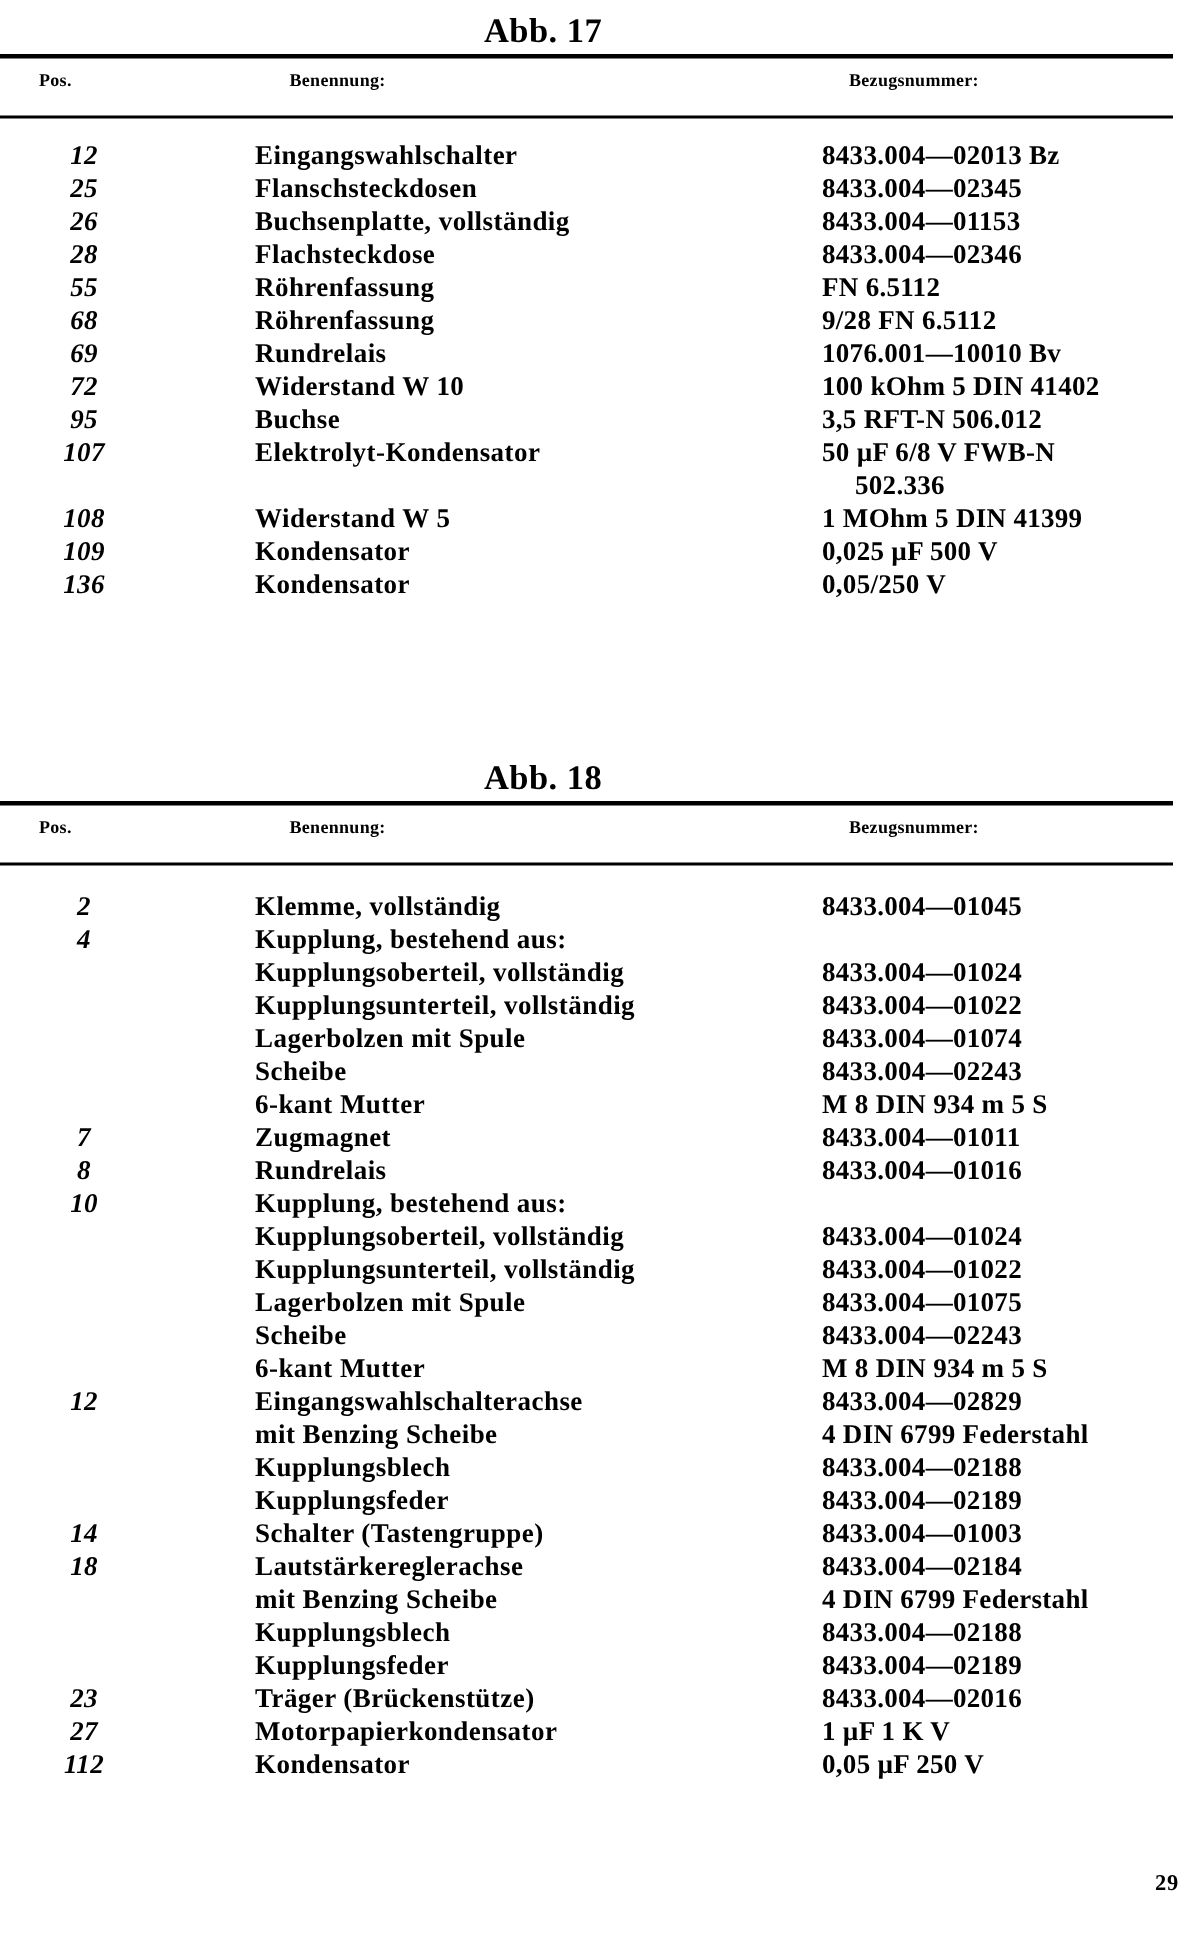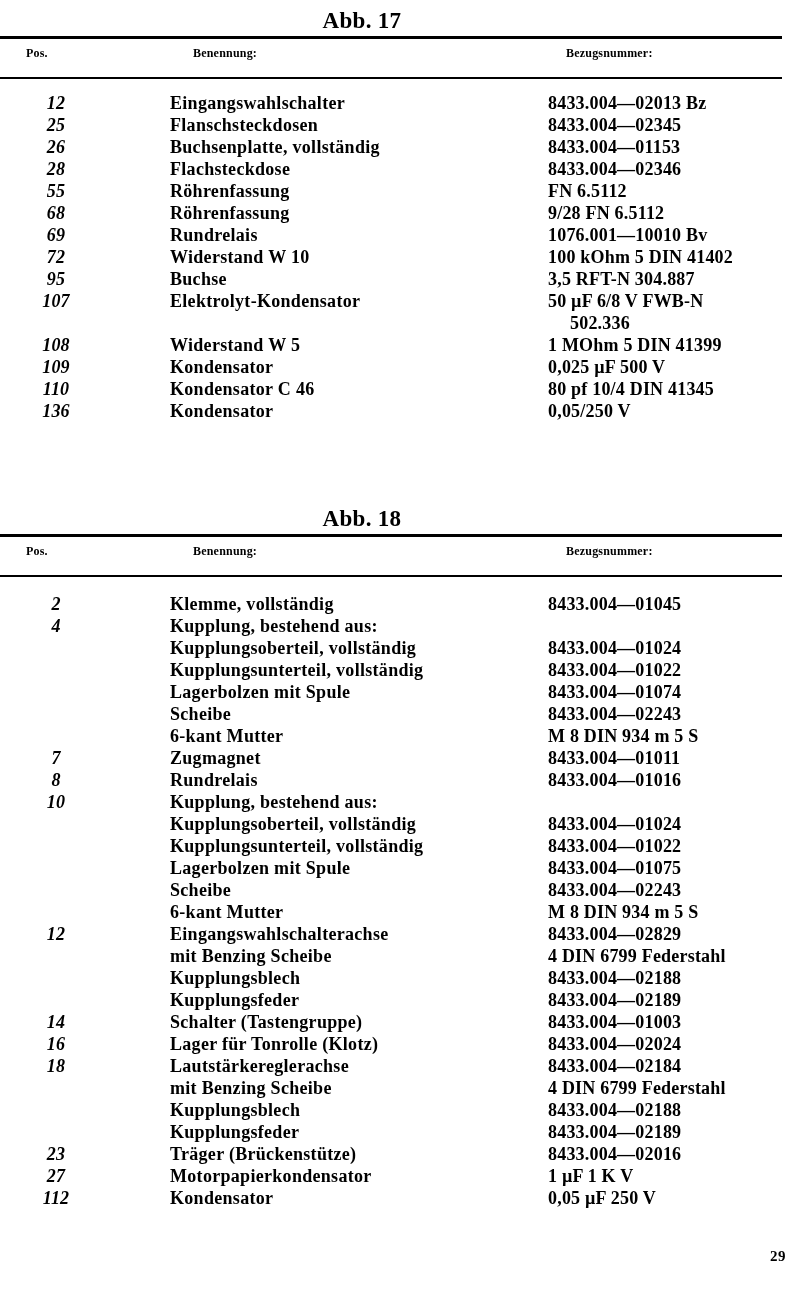--- a/index.html
+++ b/index.html
@@ -167,46 +167,41 @@
           <span class="c-ref">1076.001—10010  Bv</span>
         </div>
         <div class="row">
           <span class="c-pos">72</span>
           <span class="c-name">Widerstand W 10</span>
           <span class="c-ref">100 kOhm 5 DIN 41402</span>
         </div>
         <div class="row">
           <span class="c-pos">95</span>
           <span class="c-name">Buchse</span>
-          <span class="c-ref">3,5 RFT-N 304.887</span>
+          <span class="c-ref">3,5 RFT-N 506.012</span>
         </div>
         <div class="row">
           <span class="c-pos">107</span>
           <span class="c-name">Elektrolyt-Kondensator</span>
           <span class="c-ref">50 µF 6/8 V FWB-N</span>
         </div>
         <div class="row">
           <span class="c-pos"></span>
           <span class="c-name"></span>
           <span class="c-ref indent">502.336</span>
         </div>
         <div class="row">
           <span class="c-pos">108</span>
           <span class="c-name">Widerstand W 5</span>
           <span class="c-ref">1 MOhm 5 DIN 41399</span>
         </div>
         <div class="row">
           <span class="c-pos">109</span>
           <span class="c-name">Kondensator</span>
           <span class="c-ref">0,025  µF 500 V</span>
-        </div>
-        <div class="row">
-          <span class="c-pos">110</span>
-          <span class="c-name">Kondensator C 46</span>
-          <span class="c-ref">80 pf 10/4 DIN 41345</span>
         </div>
         <div class="row">
           <span class="c-pos">136</span>
           <span class="c-name">Kondensator</span>
           <span class="c-ref">0,05/250 V</span>
         </div>
       </div>
   </section>
 
   <section class="fig-block" id="fig18">
@@ -313,25 +308,20 @@
           <span class="c-pos"></span>
           <span class="c-name">Kupplungsfeder</span>
           <span class="c-ref">8433.004—02189</span>
         </div>
         <div class="row">
           <span class="c-pos">14</span>
           <span class="c-name">Schalter  (Tastengruppe)</span>
           <span class="c-ref">8433.004—01003</span>
         </div>
         <div class="row">
-          <span class="c-pos">16</span>
-          <span class="c-name">Lager für Tonrolle (Klotz)</span>
-          <span class="c-ref">8433.004—02024</span>
-        </div>
-        <div class="row">
           <span class="c-pos">18</span>
           <span class="c-name">Lautstärkereglerachse</span>
           <span class="c-ref">8433.004—02184</span>
         </div>
         <div class="row">
           <span class="c-pos"></span>
           <span class="c-name">mit Benzing Scheibe</span>
           <span class="c-ref">4 DIN 6799 Federstahl</span>
         </div>
         <div class="row">

